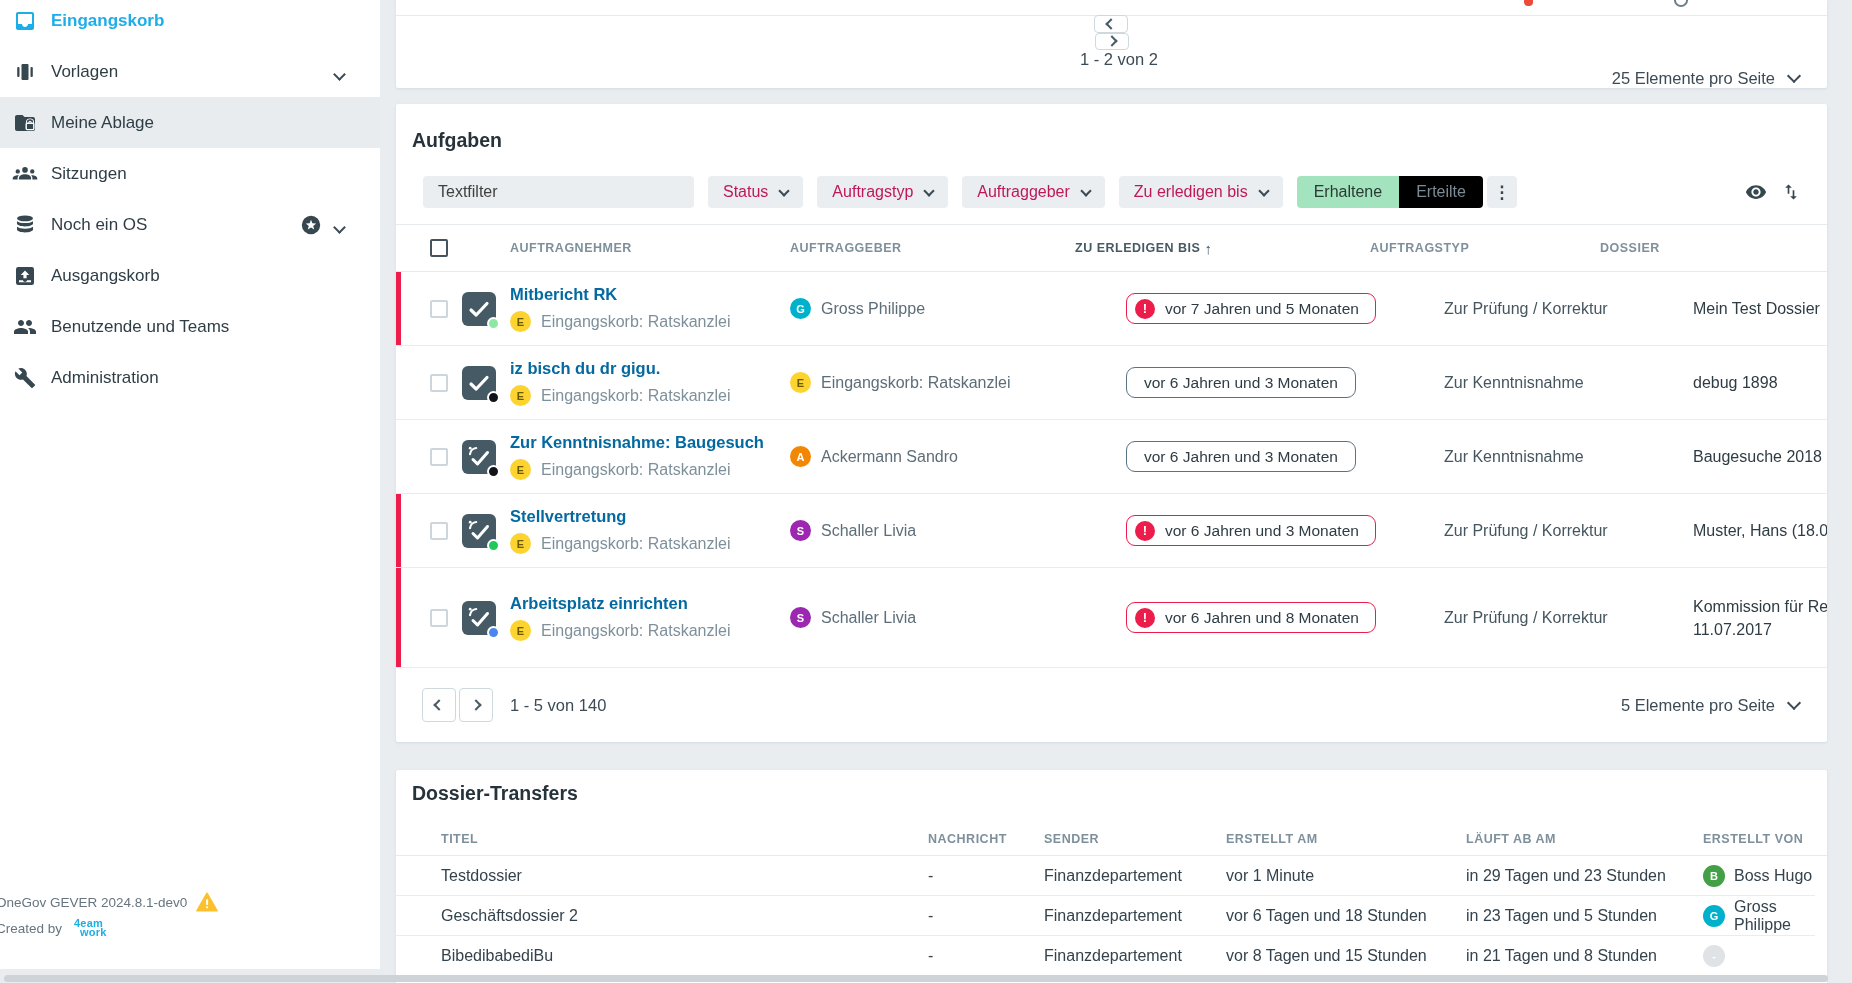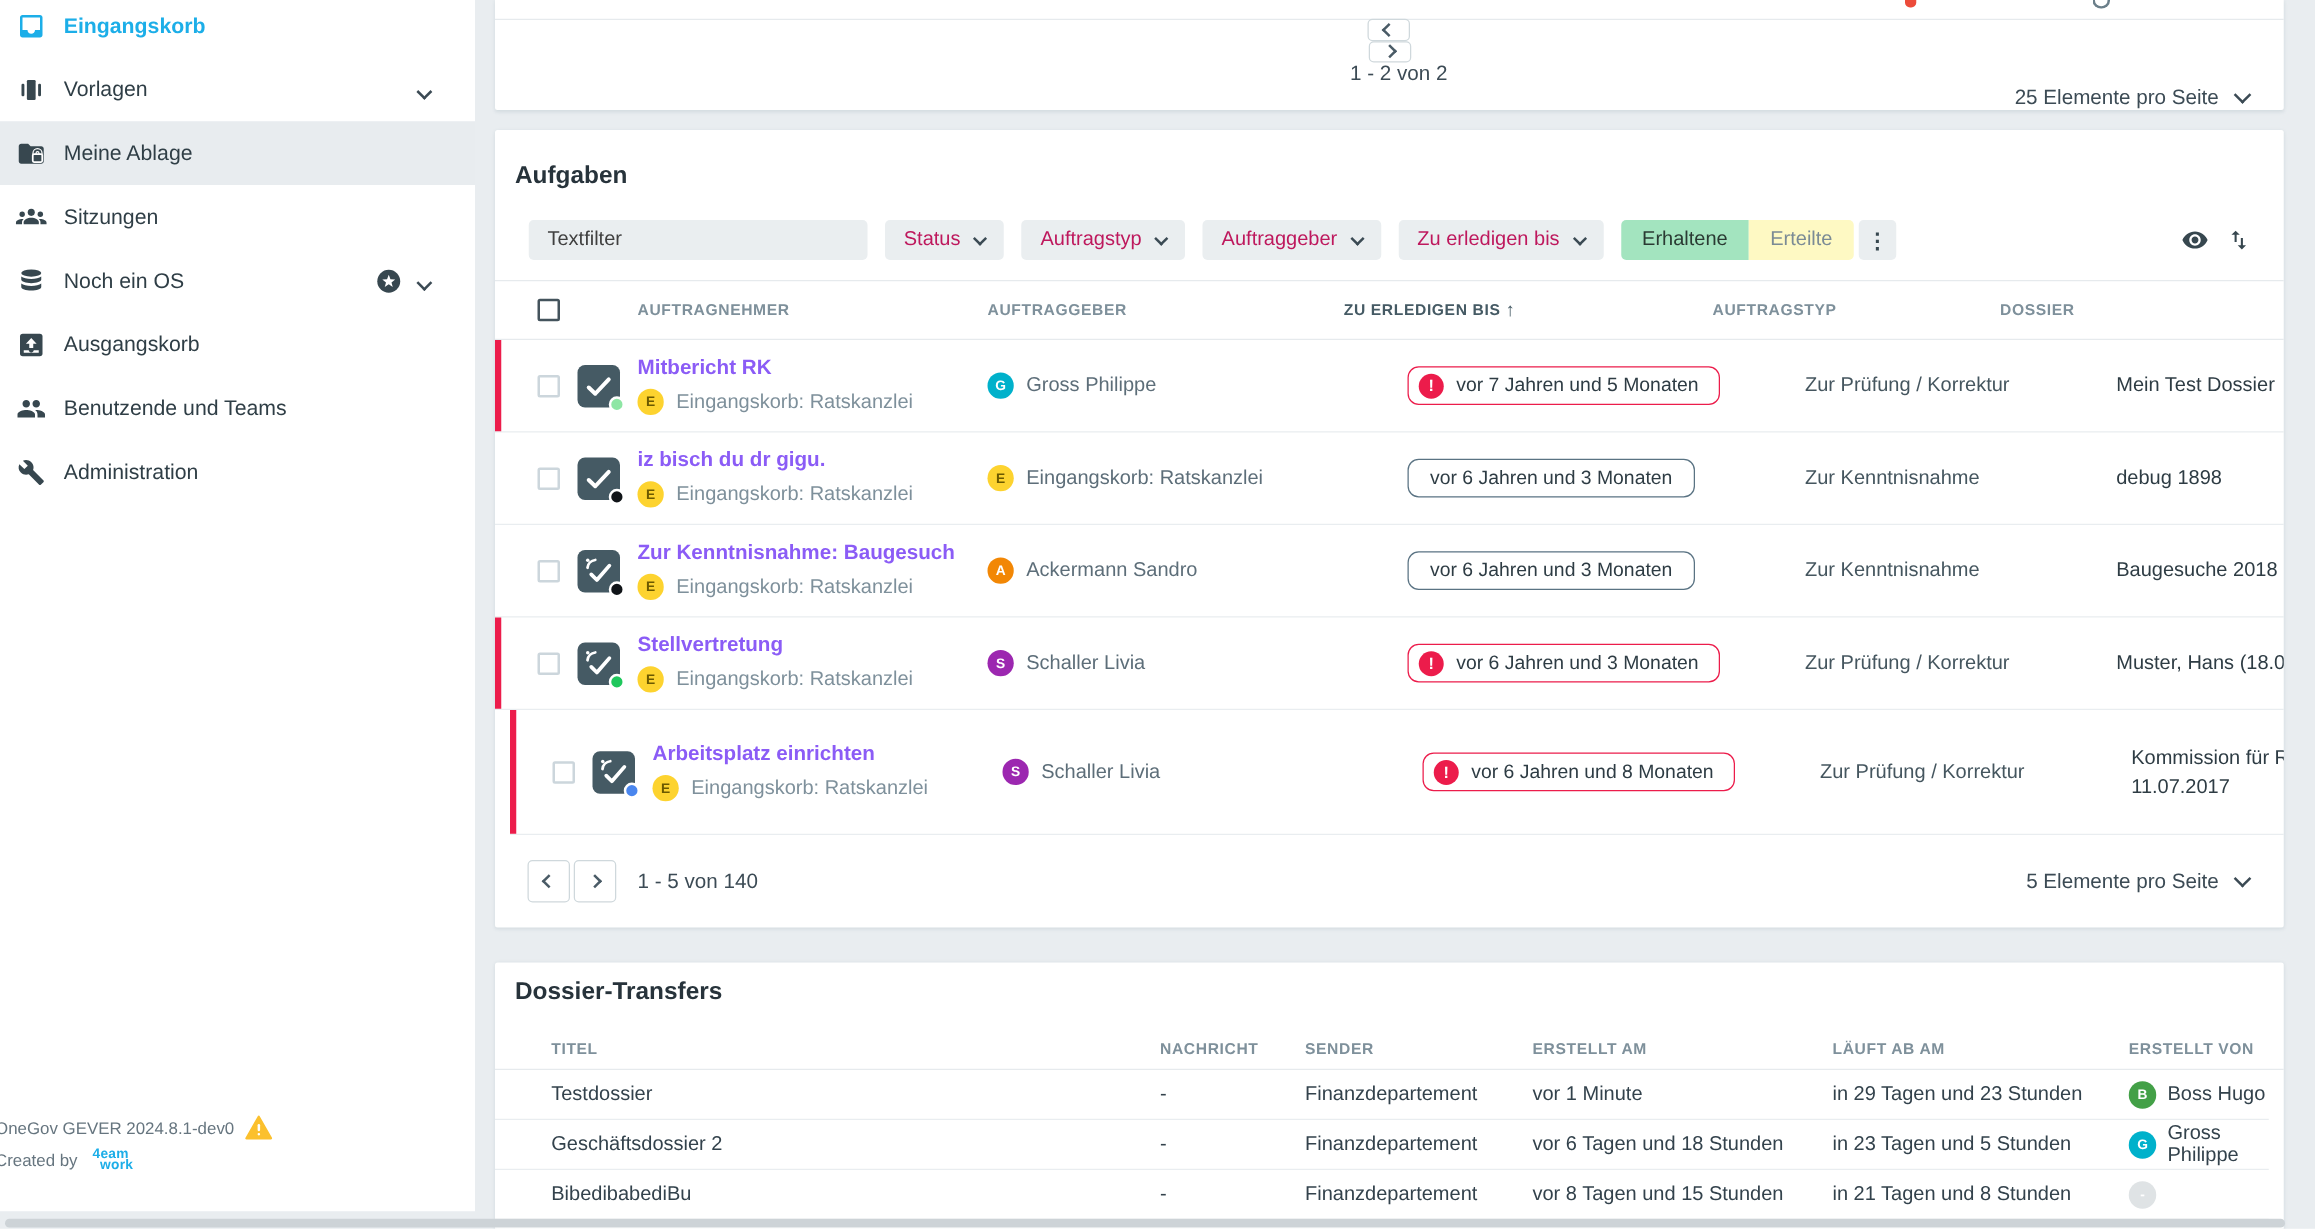--- a/index.html
+++ b/index.html
@@ -46,42 +46,42 @@
   .per-page .chev { width:10px; height:10px; margin-top:-5px; }
   
   .sec-title { position:absolute; left:16px; font-size:19.5px; font-weight:700; color:#27333b; }
   
   .filterbar { position:absolute; top:72px; left:27px; right:26px; height:32px; display:flex; align-items:center; }
   .pill { height:32px; background:#eaeef0; border-radius:4px; display:flex; align-items:center; padding:0 15px; font-size:16px; color:#be185d; margin-right:14px; cursor:pointer; }
   .pill .chev { width:8px; height:8px; margin-left:12px; margin-top:-3px; }
   .pill.input { width:271px; color:#404040; cursor:text; }
   .seg { display:flex; margin-right:4px; }
   .seg .on  { height:32px; padding:0 17px; display:flex; align-items:center; background:#a3e4bf; color:#2a3a33; border-radius:4px 0 0 4px; font-size:16px; cursor:pointer; }
-  .seg .off { height:32px; padding:0 17px; display:flex; align-items:center; background:#fef9c3; color:#7b8b95; border-radius:0 4px 4px 0; font-size:16px; cursor:pointer; }
+  .seg .off { height:32px; padding:0 17px; display:flex; align-items:center; background:#000000; color:#7b8b95; border-radius:0 4px 4px 0; font-size:16px; cursor:pointer; }
   .dots-btn { width:30px; height:32px; background:#eaeef0; border-radius:4px; display:flex; align-items:center; justify-content:center; font-weight:700; color:#37474f; font-size:17px; letter-spacing:0; cursor:pointer; }
   .bar-icons { margin-left:auto; display:flex; align-items:center; gap:14px; }
   .icon-btn { cursor:pointer; display:flex; align-items:center; }
   
   .t-head, .t-row { display:grid; grid-template-columns:32px 48px 280px 278px 302px 230px 1fr; padding-left:34px; align-items:center; }
   .t-head { position:absolute; top:120px; left:0; right:0; height:48px; border-top:1px solid #e6eaed; border-bottom:1px solid #e6eaed;
             font-size:12.5px; letter-spacing:.5px; color:#7e909b; font-weight:700; }
   .t-head .sorted { color:#455a64; display:flex; align-items:center; gap:4px; padding-left:7px; }
   .t-head .arrow-up { font-size:15px; font-weight:700; color:#455a64; }
   .h-typ { padding-left:0; } .h-dossier { padding-left:0; }
   .t-body { position:absolute; top:168px; left:0; right:0; }
   .t-row { height:74px; border-bottom:1px solid #e9edf0; position:relative; cursor:pointer; }
-  .t-row.tall { height:100px;margin-left:12px; }
+  .t-row.tall { height:100px; }
   .t-row.flagged::before { content:""; position:absolute; left:0; top:0; bottom:0; width:5px; background:#ec1c4b; }
   .cb { width:18px; height:18px; border:2px solid #ccd6dc; border-radius:2px; background:#fff; cursor:pointer; }
   .cb.dark { border-color:#44535c; }
   .task-ico { position:relative; width:34px; height:34px; }
   .task-ico .sq { position:absolute; inset:0; background:#455a64; border-radius:6px; }
   .task-ico svg { position:absolute; inset:0; }
   .task-ico .dot { position:absolute; right:-4px; bottom:-4px; width:13px; height:13px; border-radius:50%; border:2px solid #fff; }
-  .cell-name .title { font-size:16.5px; font-weight:700; color:#8b5cf6; margin-bottom:7px; }
+  .cell-name .title { font-size:16.5px; font-weight:700; color:#0369a1; margin-bottom:7px; }
   .who { display:flex; align-items:center; gap:10px; font-size:16px; color:#7e909b; }
   .avatar { width:21px; height:21px; border-radius:50%; display:flex; align-items:center; justify-content:center;
             font-size:11px; font-weight:700; color:#fff; flex:0 0 21px; }
   .avatar.dk { color:#6b5900; }
   .cell-who { display:flex; align-items:center; gap:10px; font-size:16px; color:#5d6e79; }
   .cell-due { padding-left:58px; }
   .badge { display:inline-flex; align-items:center; height:31px; border-radius:9px; border:1.5px solid #5a7383; padding:0 17px; font-size:15.5px; color:#2e3c44; background:#fff; white-space:nowrap; }
   .badge.red { border-color:#ec1c4b; padding:0 16px 0 8px; }
   .badge .excl { width:20px; height:20px; border-radius:50%; background:#ec1c4b; color:#fff; font-weight:700; font-size:13px; display:flex; align-items:center; justify-content:center; margin-right:10px; }
   .cell-typ { padding-left:74px; font-size:16px; color:#45565f; white-space:nowrap; }

